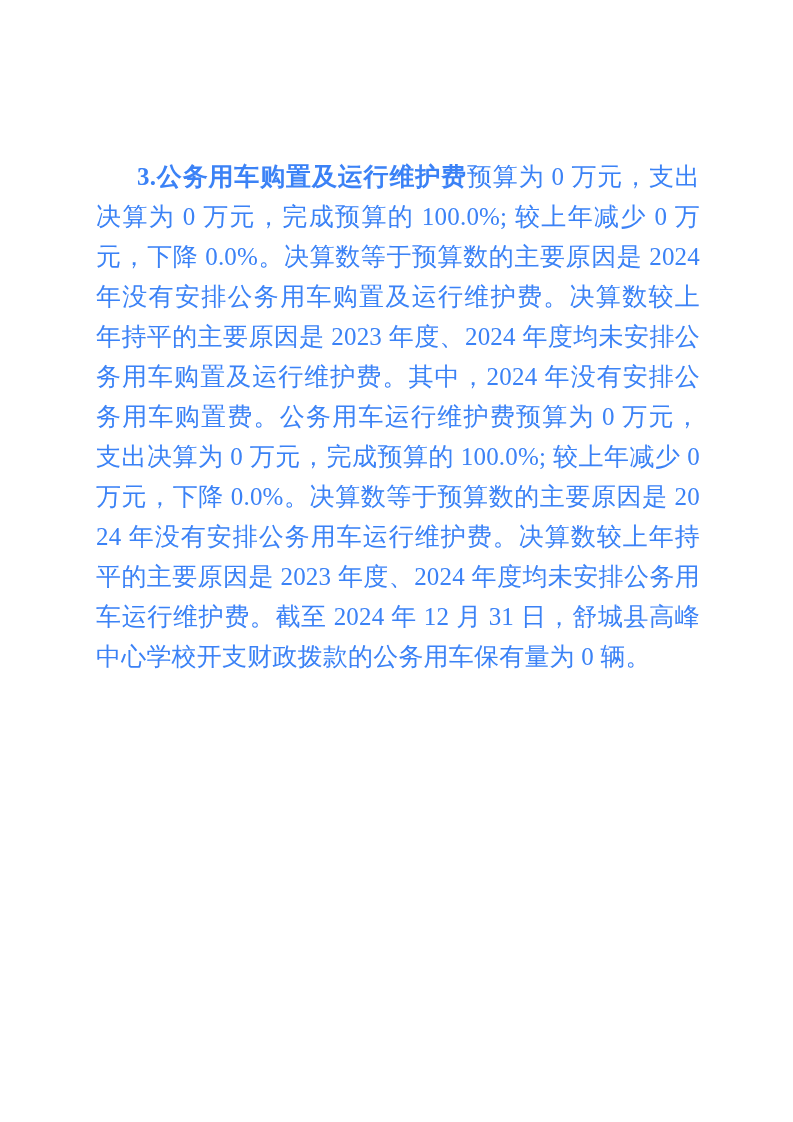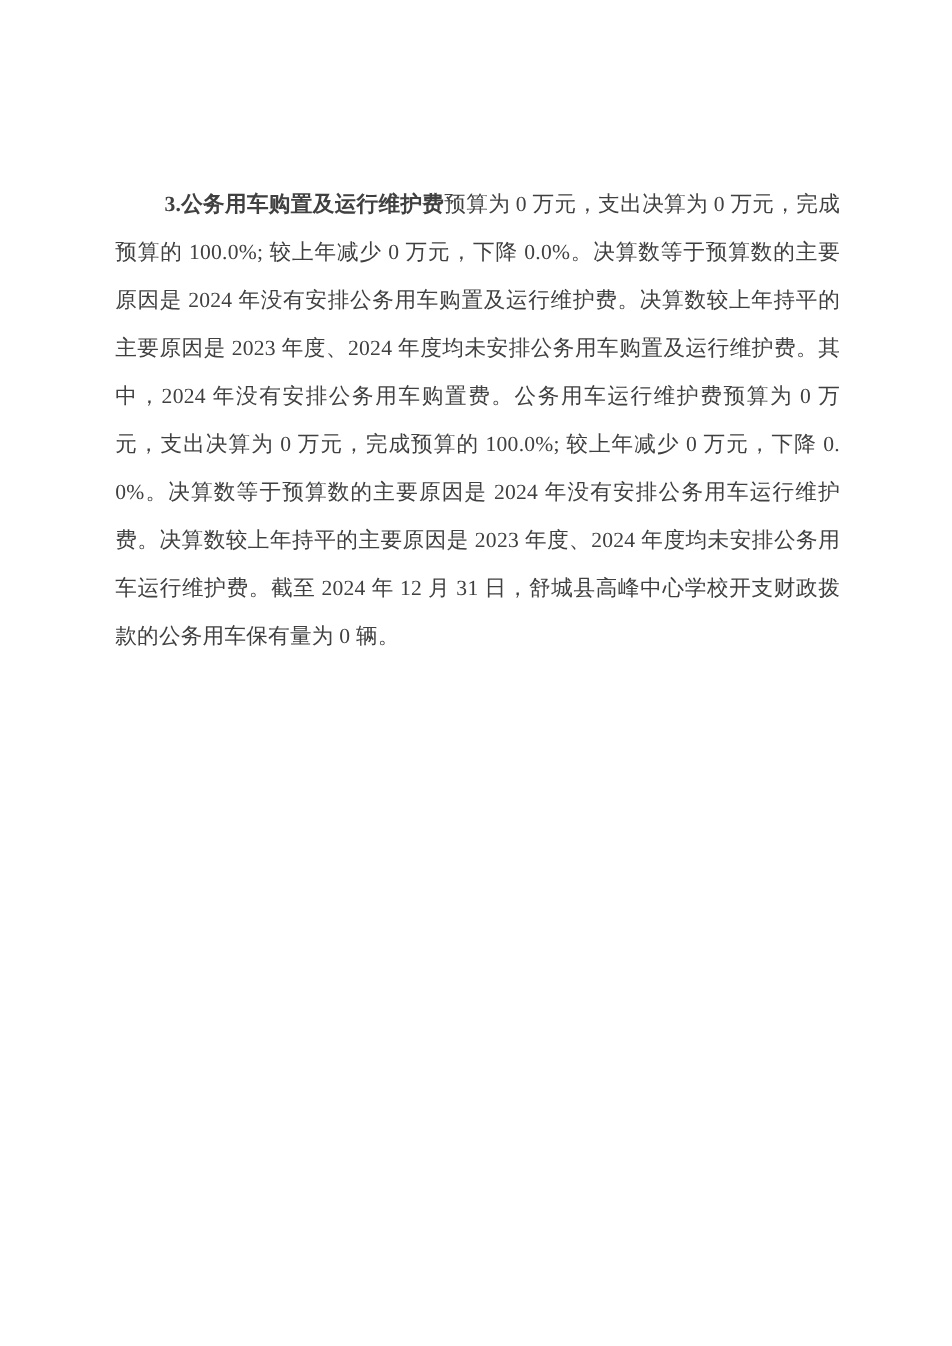--- a/index.html
+++ b/index.html
@@ -23,28 +23,28 @@
     height: 1122px;
     background: #ffffff;
   }
   .content {
     position: absolute;
     left: 96px;
     top: 132px;
     width: 604px;
   }
   .para {
-    font-size: 18px;
+    font-size: 25px;
     line-height: 40px;
     text-align: justify;
     text-justify: inter-ideograph;
     text-indent: 41px;
     letter-spacing: 0.2px;
     word-break: break-all;
-    color: #404040;
+    color: #3b82f6;
   }
   .para .lead {
     font-weight: bold;
   }
 </style>
 </head>
 <body>
 
 <div class="page">
   <div class="content">

